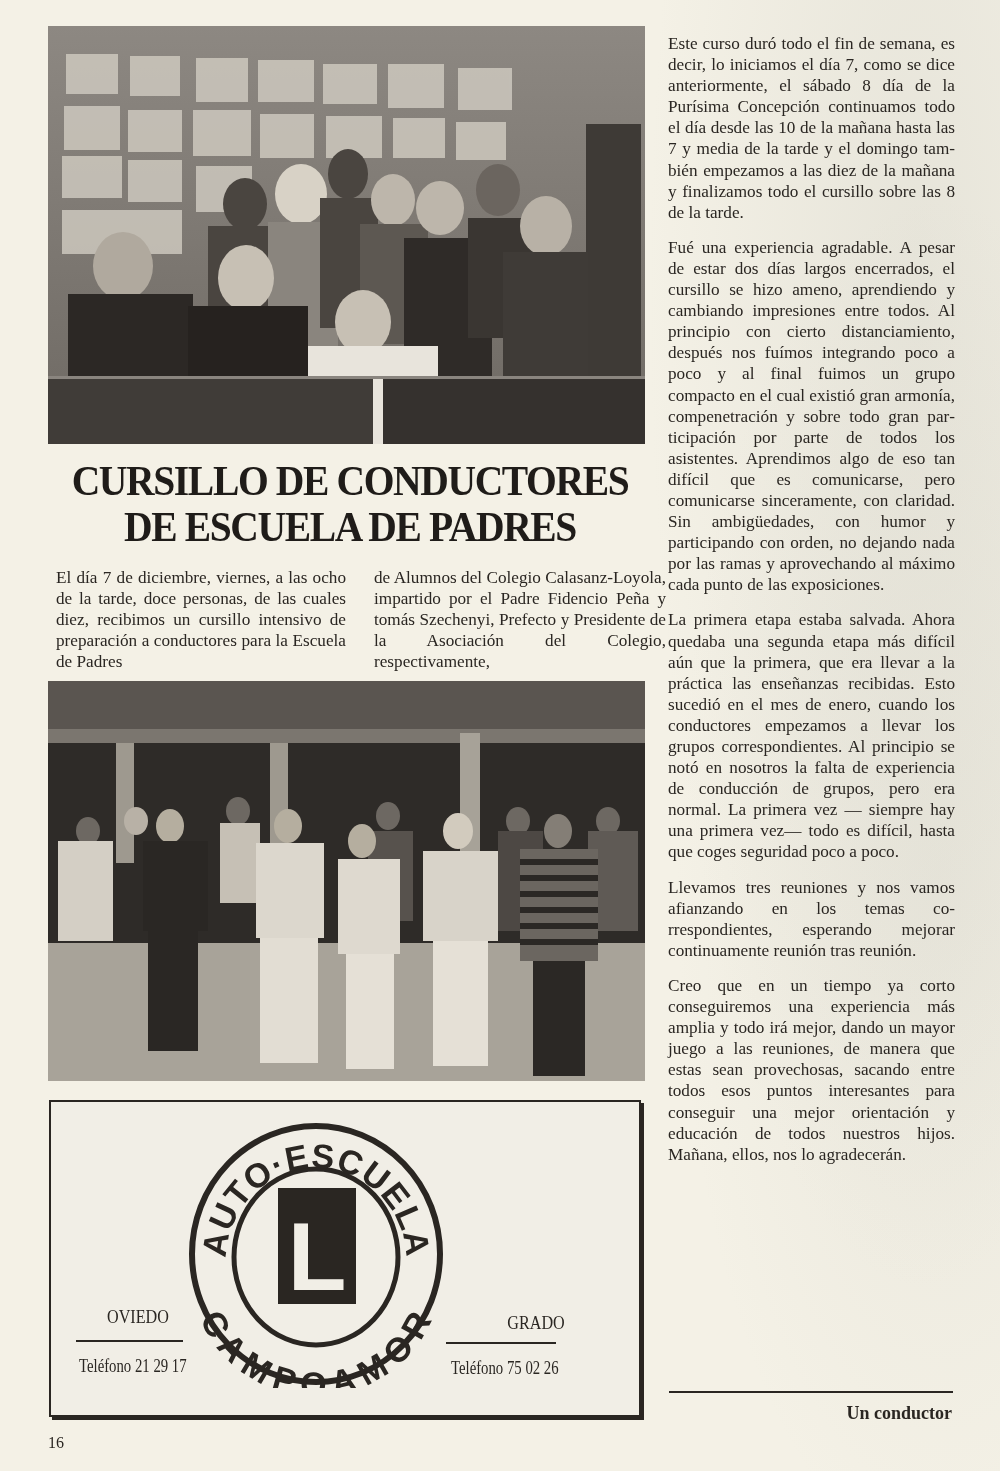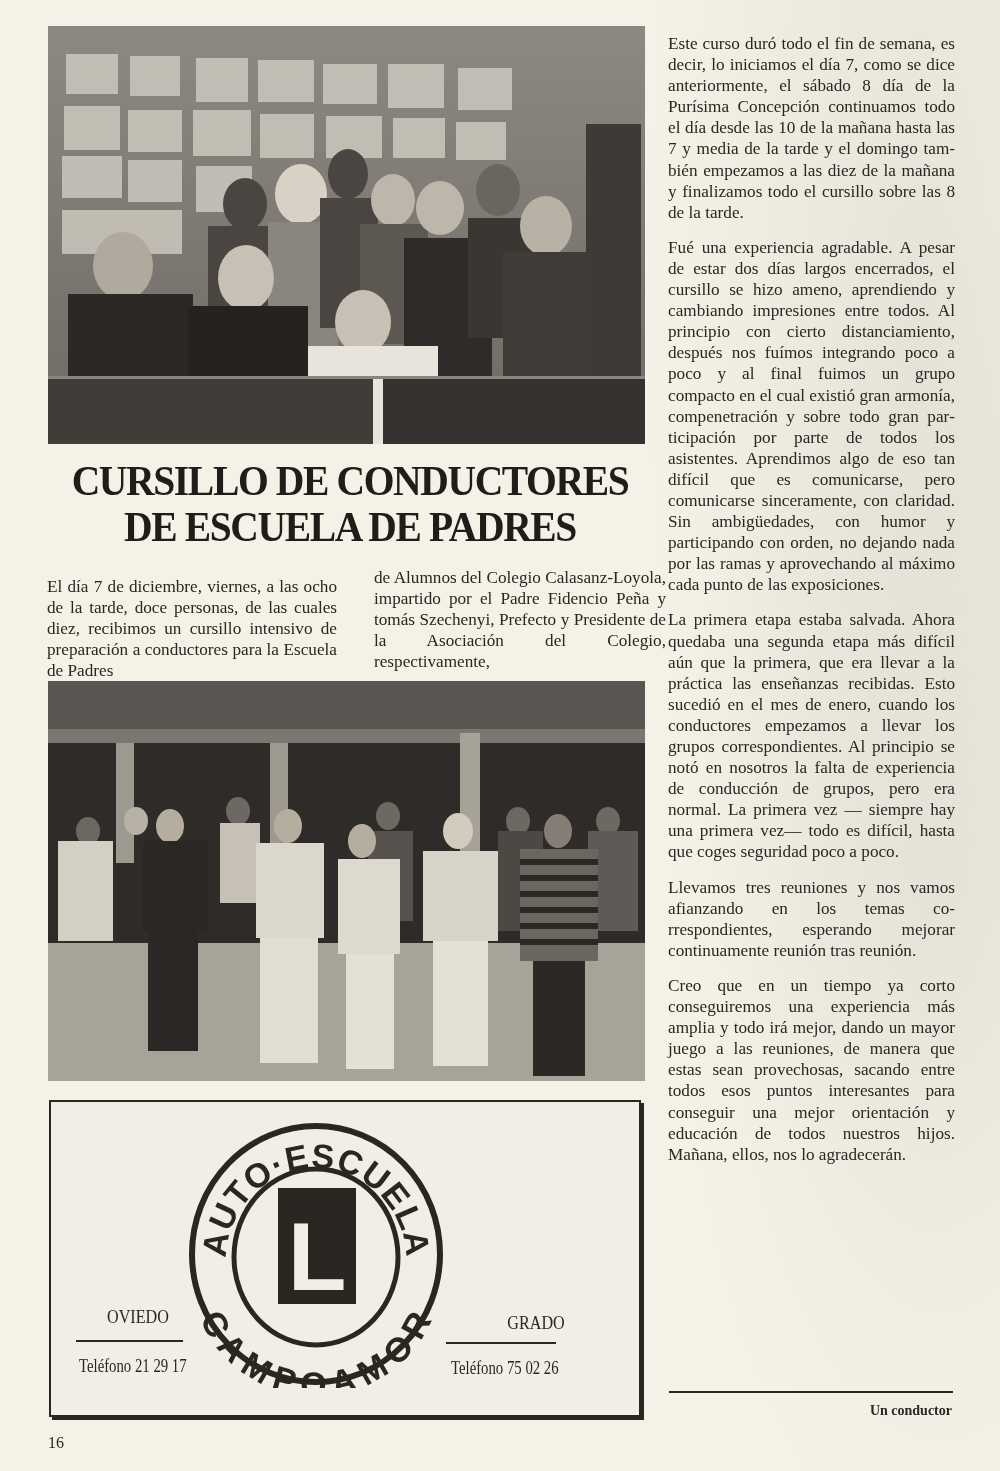--- a/index.html
+++ b/index.html
@@ -35,28 +35,28 @@
     }
     .headline div { white-space: nowrap; }
 
     .col {
       position: absolute;
       font-size: 17.2px; line-height: 21.1px;
       text-align: justify;
       hyphens: manual;
     }
     .col p { margin: 0 0 14px 0; }
-    .col-a { left: 47px; top: 567px; width: 290px; margin-top: 9px; }
+    .col-a { left: 56px; top: 567px; width: 290px; }
     .col-b { left: 374px; top: 567px; width: 292px; }
     .col-c { left: 668px; top: 33px; width: 287px; }
 
     .rule-sig { position: absolute; left: 669px; top: 1391px; width: 284px; height: 2px; background: #2a2622; }
     .signature {
       position: absolute; right: 48px; top: 1403px;
-      font-weight: bold; font-size: 14px;
+      font-weight: bold; font-size: 18px;
     }
     .page-number { position: absolute; left: 48px; top: 1434px; font-size: 16px; }
 
     .ad {
       position: absolute; left: 49px; top: 1100px; width: 588px; height: 313px;
       border: 2px solid #2a2622;
       box-shadow: 3px 3px 0 #2a2622;
       background: #f1eee6;
     }
     .ad-city {

